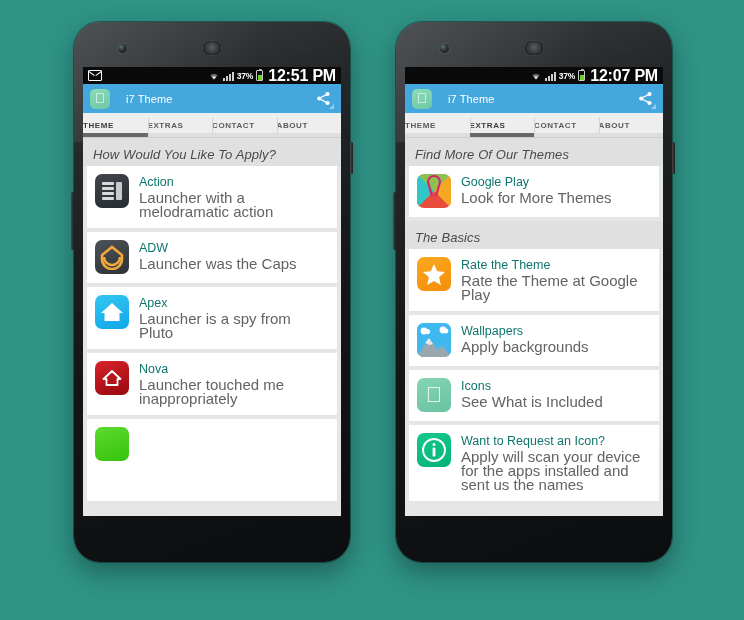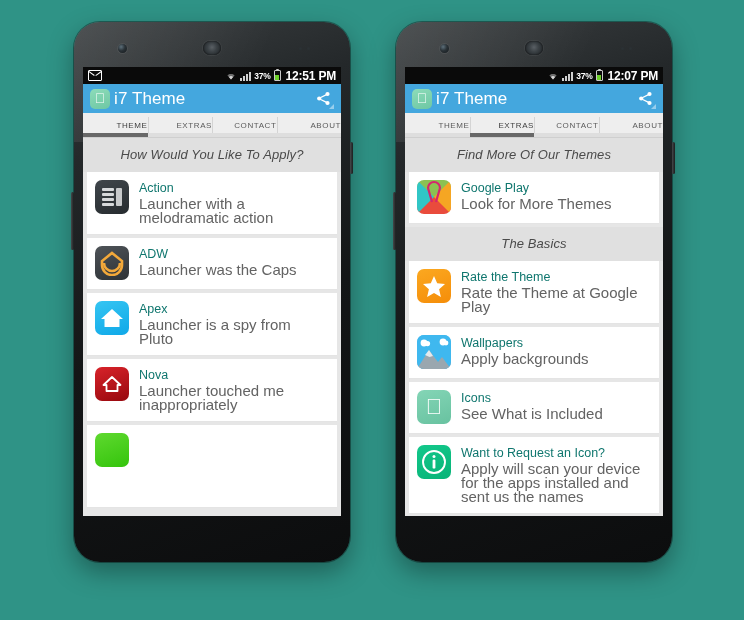--- a/index.html
+++ b/index.html
@@ -87,67 +87,67 @@
   .batt-icon {
     width:7px; height:11px; border:1px solid #c9c9c9; border-radius:1px;
     position:relative; display:flex; align-items:flex-end; padding:0.5px;
     box-sizing:border-box;
   }
   .batt-icon:before {
     content:""; position:absolute; top:-2.5px; left:1.6px;
     width:3px; height:1.6px; background:#c9c9c9; border-radius:1px 1px 0 0;
   }
   .batt-fill { width:100%; height:55%; background:#6fd12a; }
-  .clock { font-size:12px; font-weight:bold; letter-spacing:-0.2px; margin-left:2px; }
+  .clock { font-size:16px; font-weight:bold; letter-spacing:-0.2px; margin-left:2px; }
 
   
   .actionbar {
     height:29px; background:#44a7de; display:flex; align-items:center;
     padding:0 7px; flex:0 0 auto; position:relative;
   }
   .app-icon {
     width:20px; height:20px; border-radius:5px;
     background: linear-gradient(160deg,#8ddcb9 0%, #6ec7a4 100%);
     display:flex; align-items:center; justify-content:center;
     flex:0 0 auto;
   }
   .app-icon .apple { font-size:14px; color:#fff; line-height:1; margin-top:-1px; }
-  .ab-title { color:#fff; font-size:17px; margin-left:4px; flex:1; letter-spacing:0.1px; }
+  .ab-title { color:#fff; font-size:11px; margin-left:16px; flex:1; letter-spacing:0.1px; }
   .share-btn { position:relative; width:22px; height:22px; display:flex; align-items:center; justify-content:center; }
   .share-tri {
     position:absolute; right:0px; bottom:1px;
     width:0; height:0; border-left:5px solid transparent; border-bottom:5px solid rgba(255,255,255,0.45);
   }
 
   
   .tabbar {
     background:#eeeeee; flex:0 0 auto; border-bottom:1px solid #cfcfcf;
     position:relative;
   }
   .tabs { display:flex; height:24px; }
   .tab {
-    flex:1; display:flex; align-items:center; justify-content:flex-end;
-    font-size:8px; letter-spacing:0.6px; color:#5a5a5a; font-weight:normal;
+    flex:1; display:flex; align-items:center; justify-content:flex-start;
+    font-size:8px; letter-spacing:0.6px; color:#5a5a5a; font-weight:bold;
     position:relative;
   }
   .tab + .tab:before {
     content:""; position:absolute; left:0; top:4px; bottom:4px; width:1px; background:#d4d4d4;
   }
   .tab.active { color:#3d3d3d; }
   .tab-underline {
     position:absolute; bottom:0; height:4px; background:#686868;
     width:25%; transition:none;
   }
   .tab-track { position:absolute; left:0; right:0; bottom:0; height:4px; background:#dedede; }
 
   
   .content { flex:1 1 auto; background:#e6e6e6; overflow:hidden; }
   .section-header {
-    padding:9px 10px 10px 10px; font-size:13px; font-style:italic;
-    color:#4a4a4a; background:#e0e0e0; letter-spacing:0.1px;text-align:center;
+    padding:9px 10px 4px 10px; font-size:13px; font-style:italic;
+    color:#4a4a4a; background:#e0e0e0; letter-spacing:0.1px;
   }
   .card {
     background:#ffffff; margin:0 4px 3px 4px;
     display:flex; padding:8px 8px 9px 8px; align-items:flex-start;
     border-bottom:1px solid #e4e4e4;
   }
   .card .ico {
     width:34px; height:34px; border-radius:7px; flex:0 0 auto;
     margin-right:10px; overflow:hidden; position:relative;
     display:flex; align-items:center; justify-content:center;

